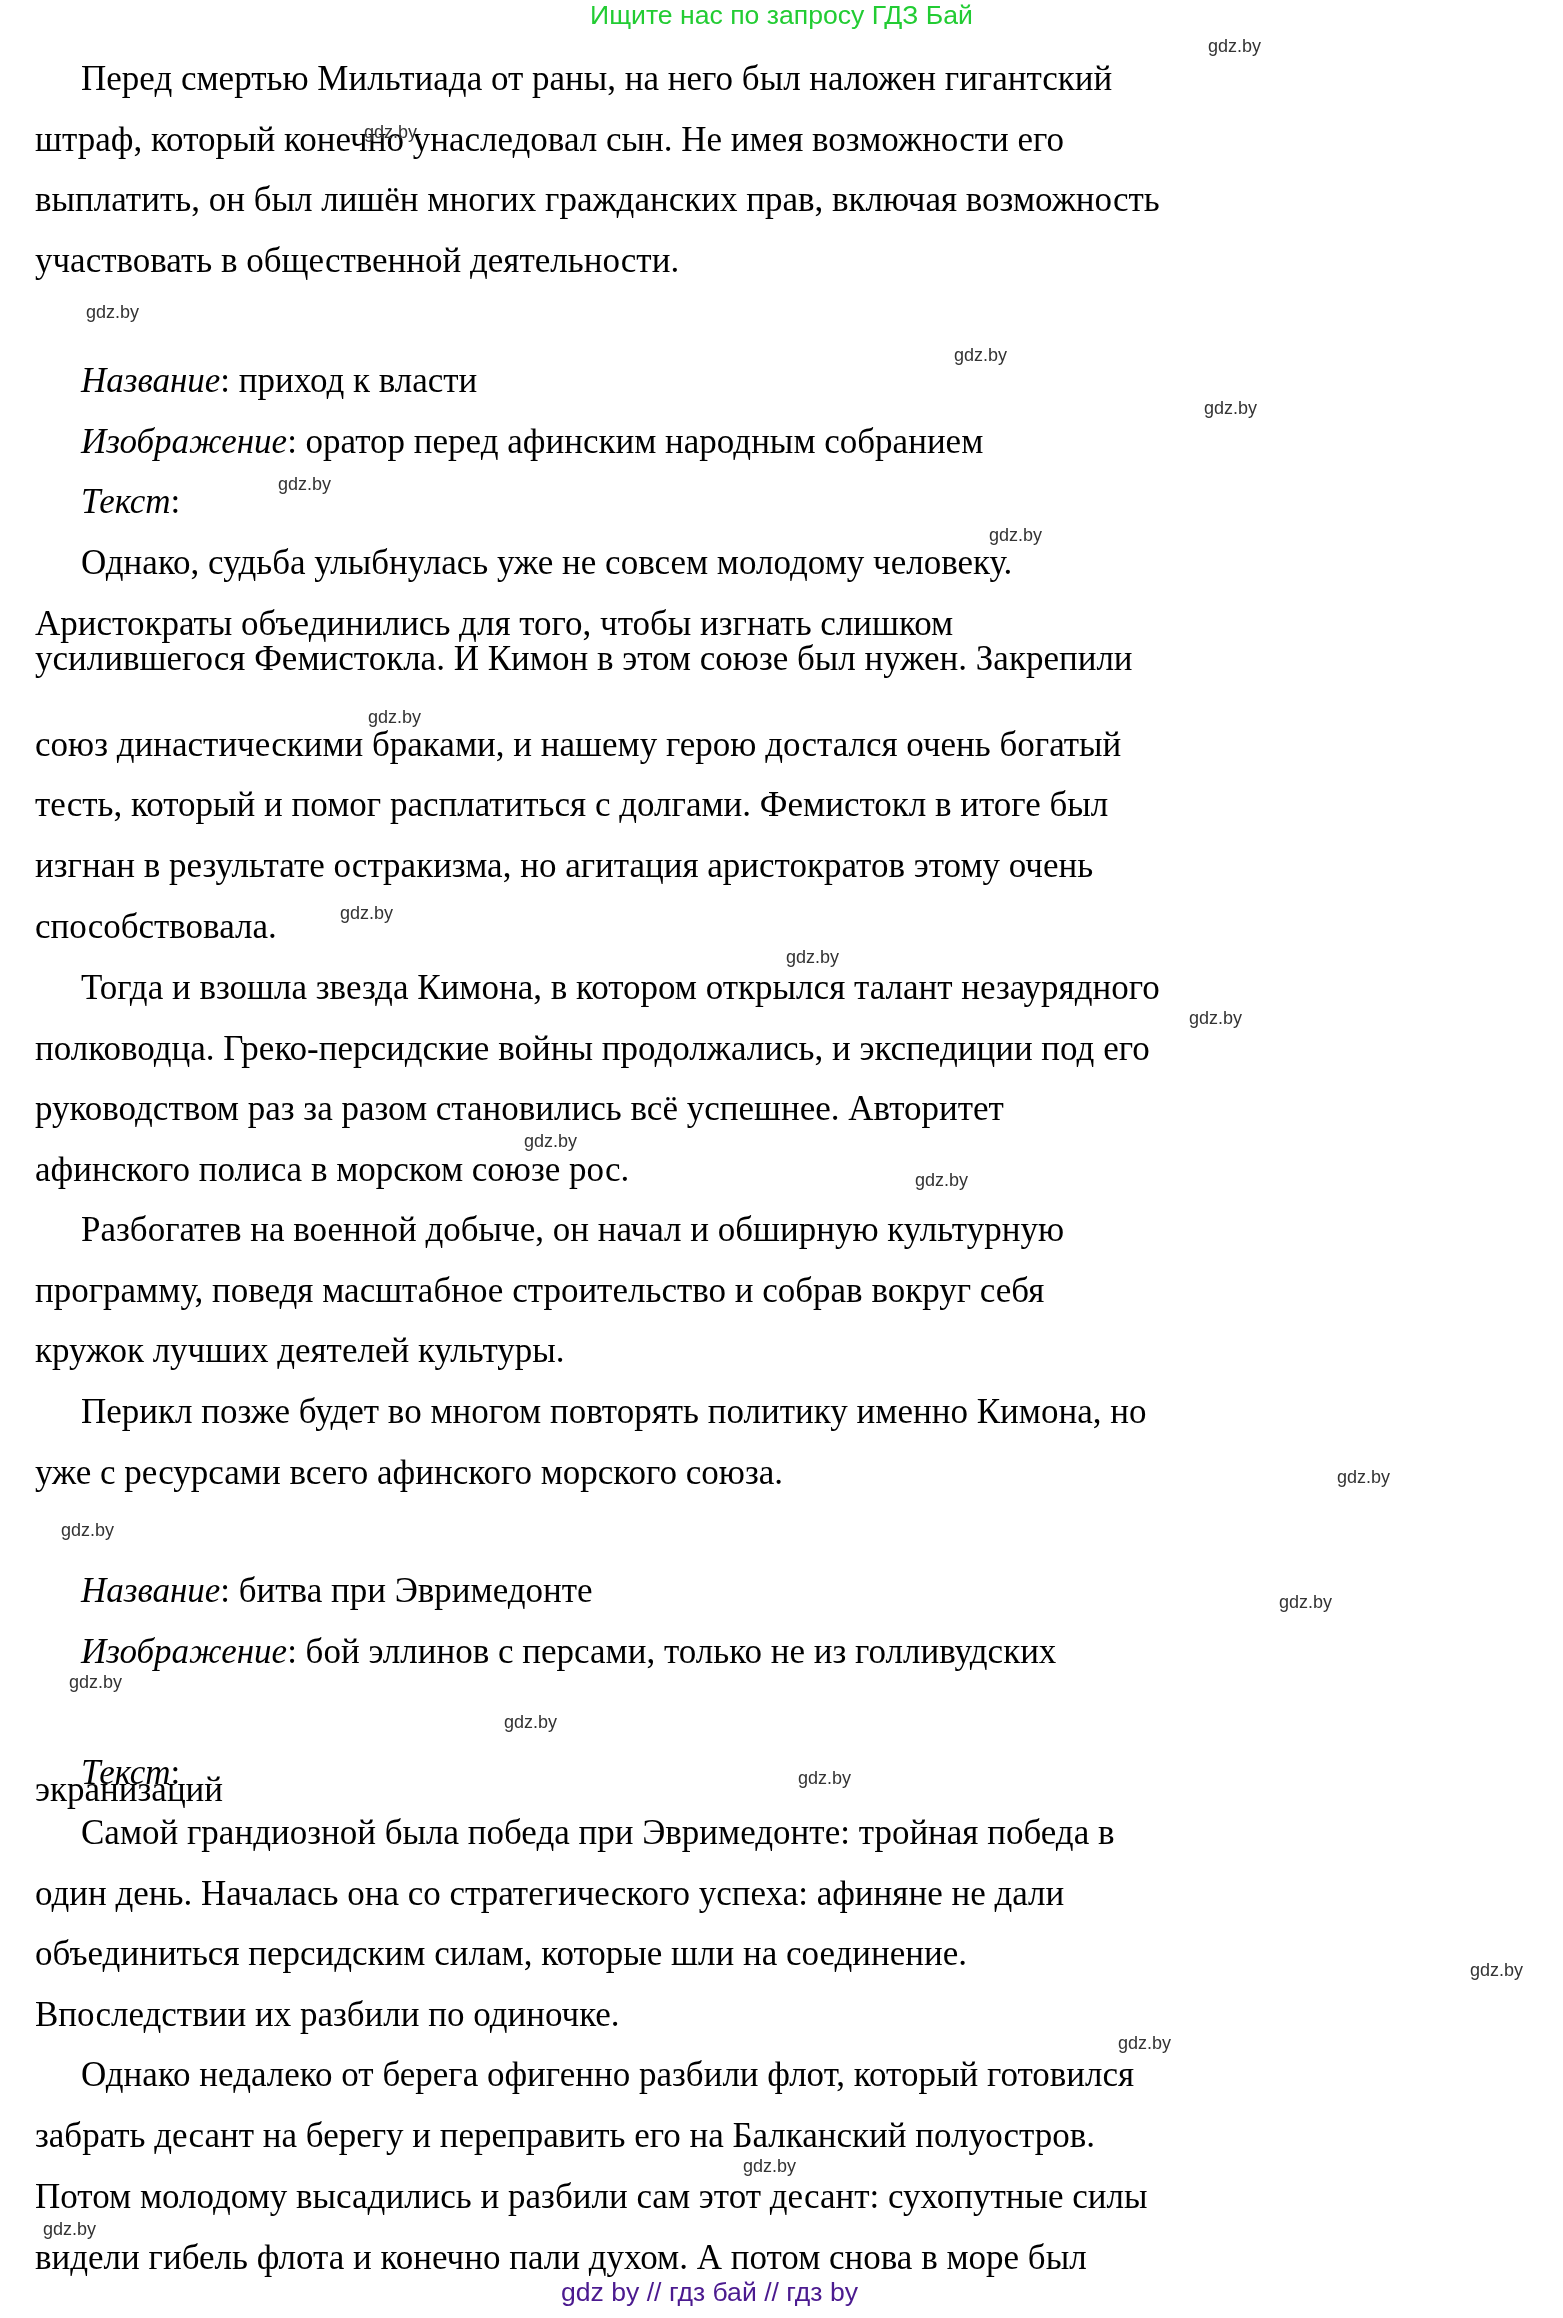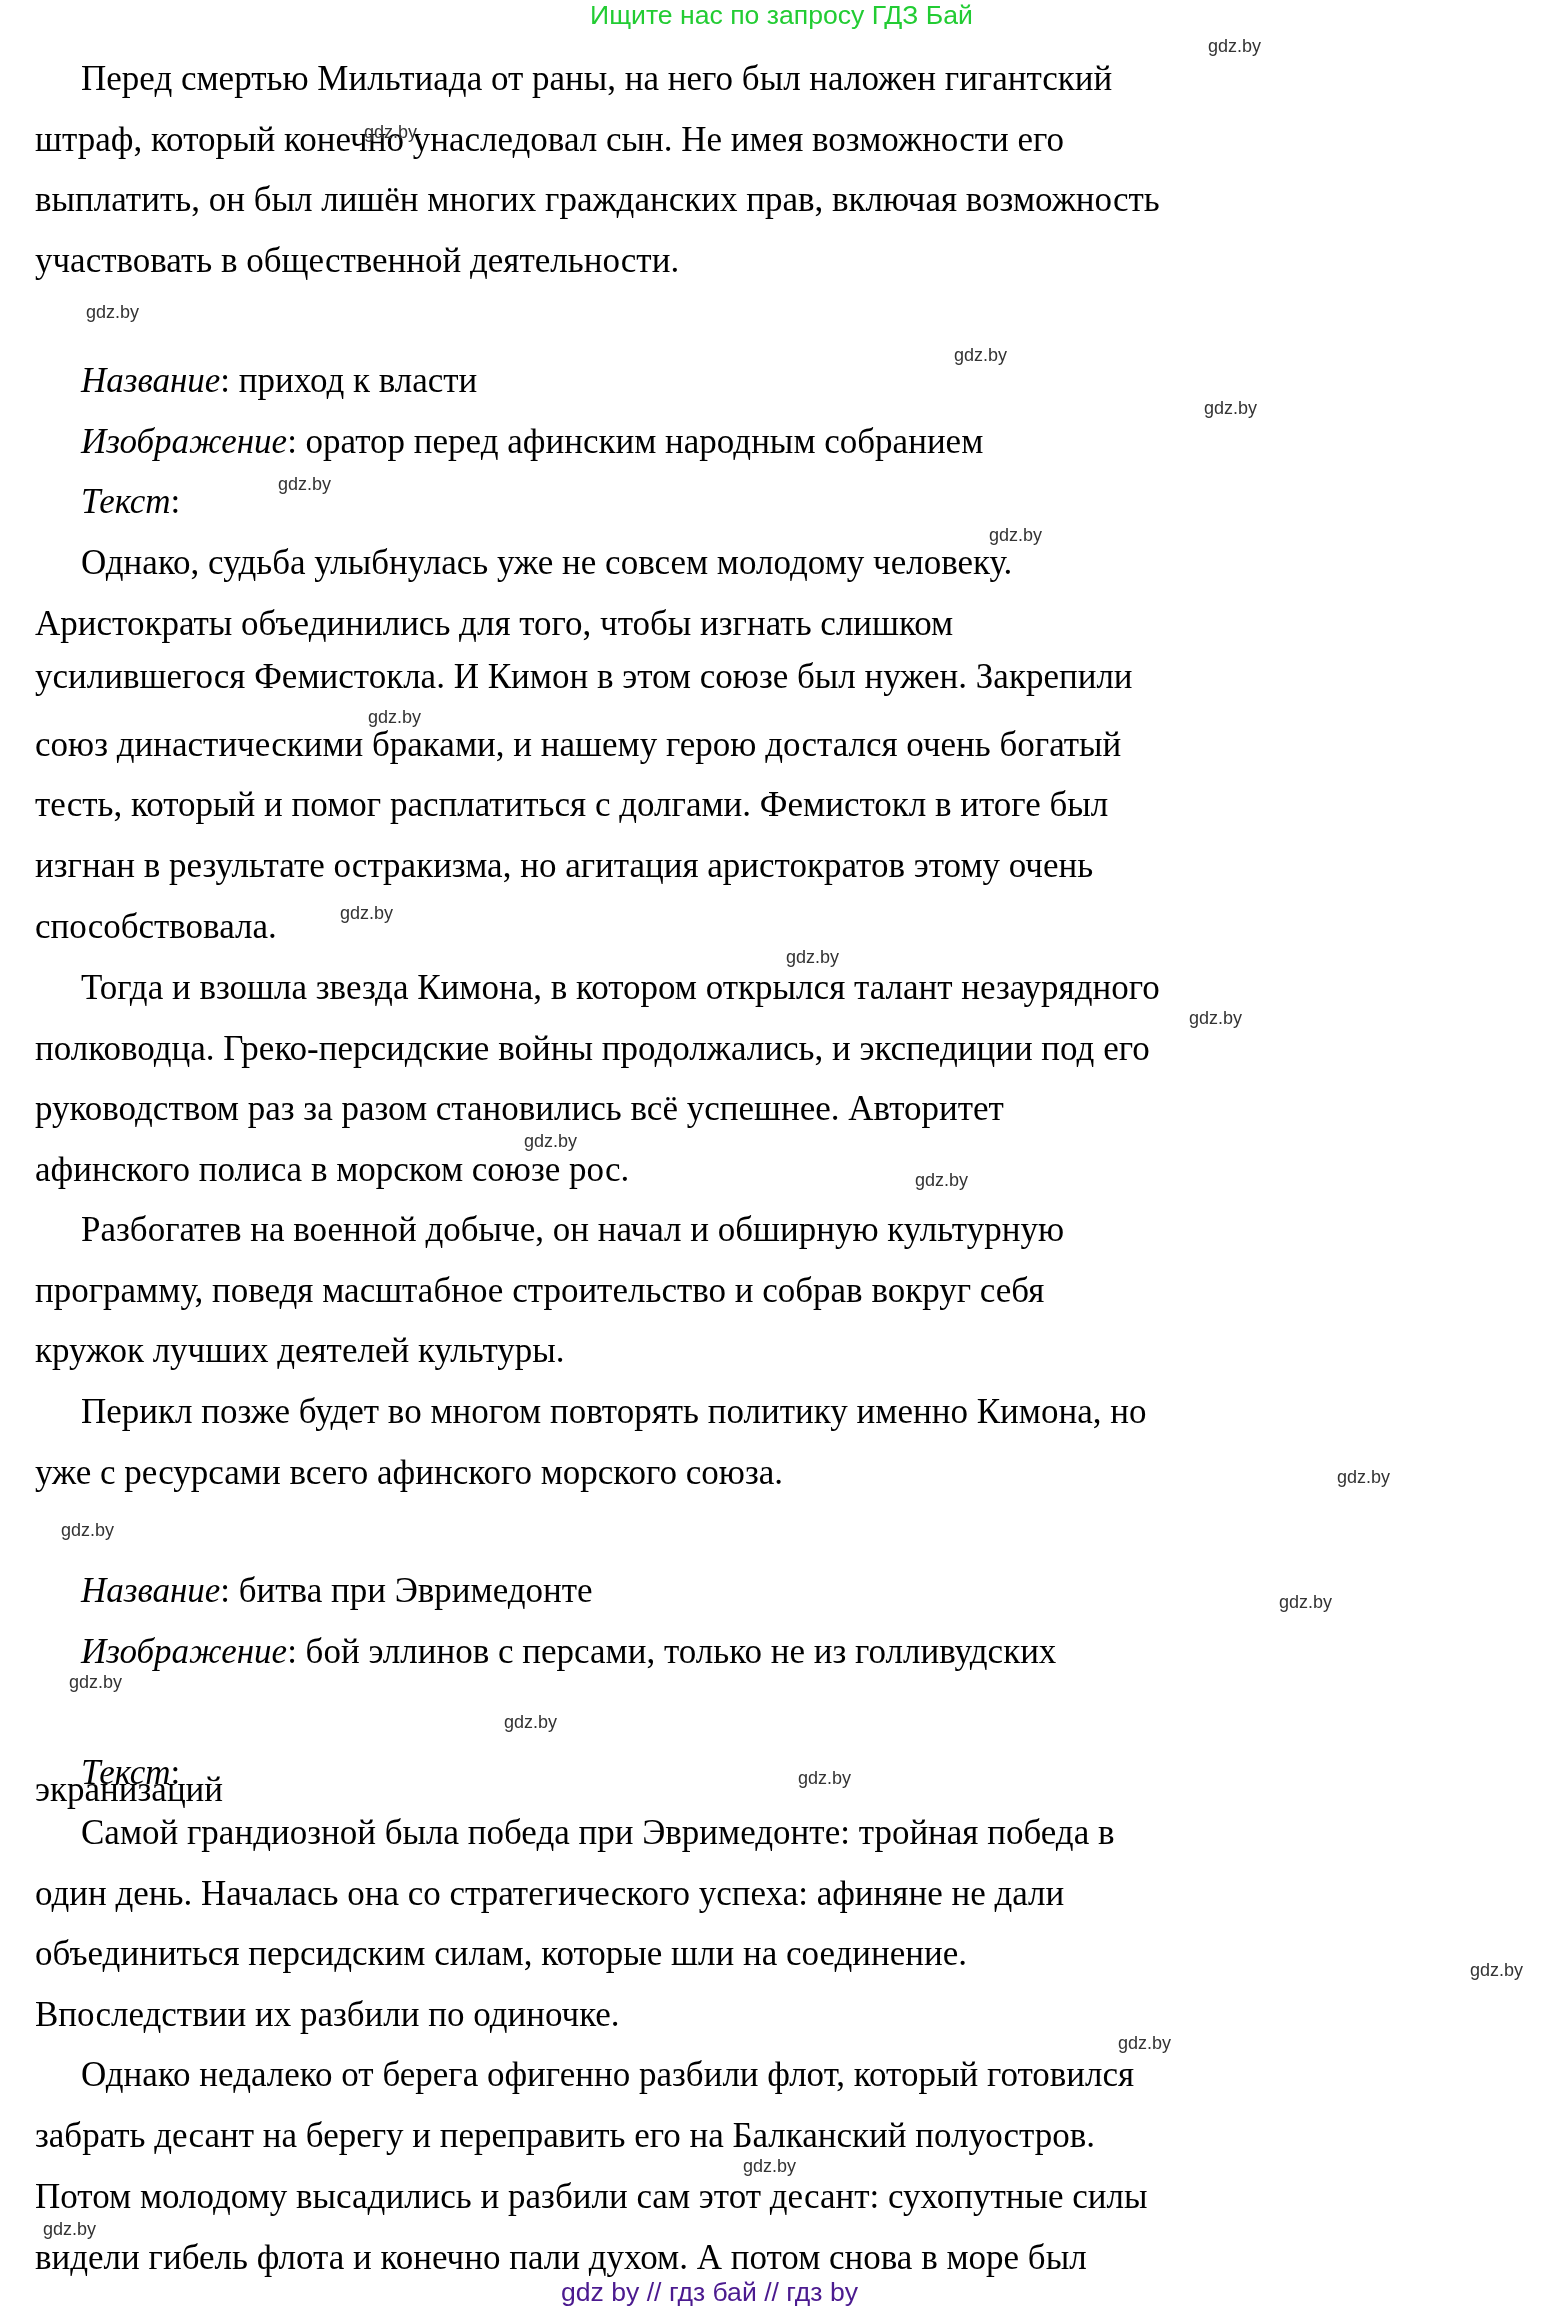--- a/index.html
+++ b/index.html
@@ -22,21 +22,21 @@
   <div class="line" style="top:61px">штраф, который конечно унаследовал сын. Не имея возможности его</div>
   <div class="line" style="top:121px">выплатить, он был лишён многих гражданских прав, включая возможность</div>
   <div class="line" style="top:182px">участвовать в общественной деятельности.</div>
 
   <div class="line ind" style="top:302px"><span class="it">Название</span><span>: приход к власти</span></div>
   <div class="line ind" style="top:363px"><span class="it">Изображение</span><span>: оратор перед афинским народным собранием</span></div>
   <div class="line ind" style="top:423px"><span class="it">Текст</span><span>:</span></div>
 
   <div class="line ind" style="top:484px">Однако, судьба улыбнулась уже не совсем молодому человеку.</div>
   <div class="line" style="top:545px">Аристократы объединились для того, чтобы изгнать слишком</div>
-  <div class="line" style="top:598px">усилившегося Фемистокла. И Кимон в этом союзе был нужен. Закрепили</div>
+  <div class="line" style="top:580px">усилившегося Фемистокла. И Кимон в этом союзе был нужен. Закрепили</div>
   <div class="line" style="top:666px">союз династическими браками, и нашему герою достался очень богатый</div>
   <div class="line" style="top:726px">тесть, который и помог расплатиться с долгами. Фемистокл в итоге был</div>
   <div class="line" style="top:787px">изгнан в результате остракизма, но агитация аристократов этому очень</div>
   <div class="line" style="top:848px">способствовала.</div>
   <div class="line ind" style="top:909px">Тогда и взошла звезда Кимона, в котором открылся талант незаурядного</div>
   <div class="line" style="top:970px">полководца. Греко-персидские войны продолжались, и экспедиции под его</div>
   <div class="line" style="top:1030px">руководством раз за разом становились всё успешнее. Авторитет</div>
   <div class="line" style="top:1091px">афинского полиса в морском союзе рос.</div>
   <div class="line ind" style="top:1151px">Разбогатев на военной добыче, он начал и обширную культурную</div>
   <div class="line" style="top:1212px">программу, поведя масштабное строительство и собрав вокруг себя</div>

